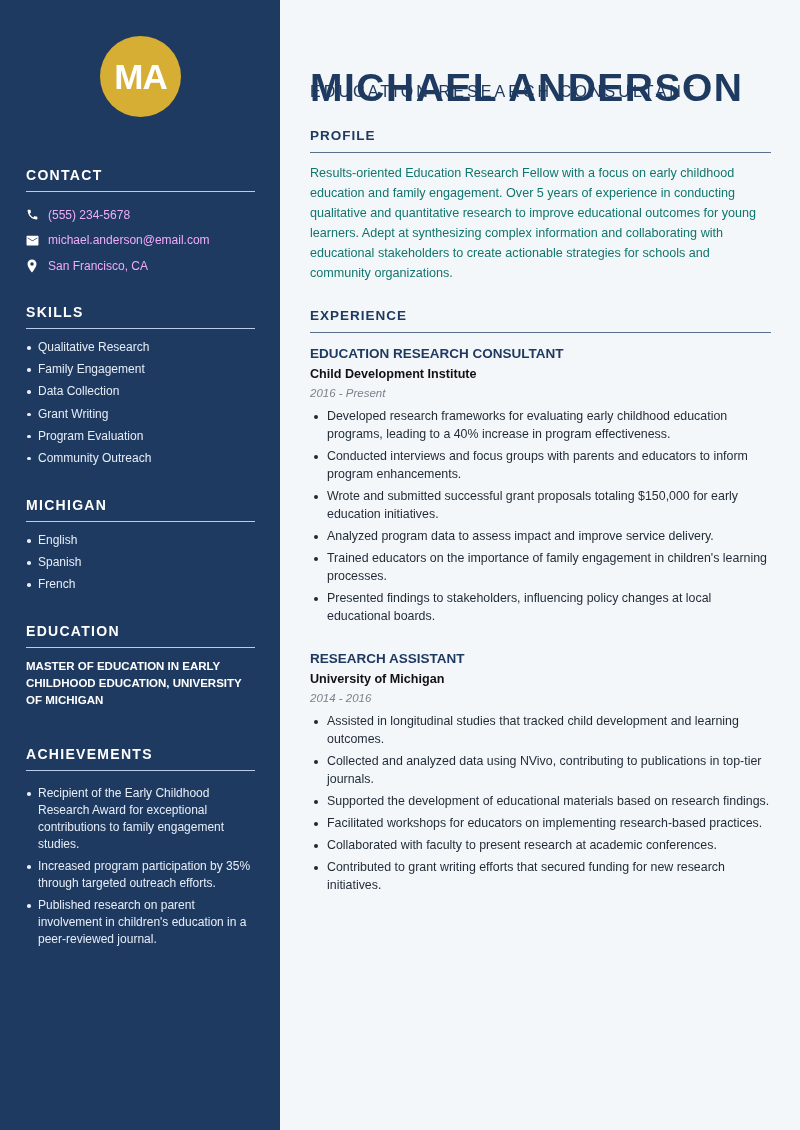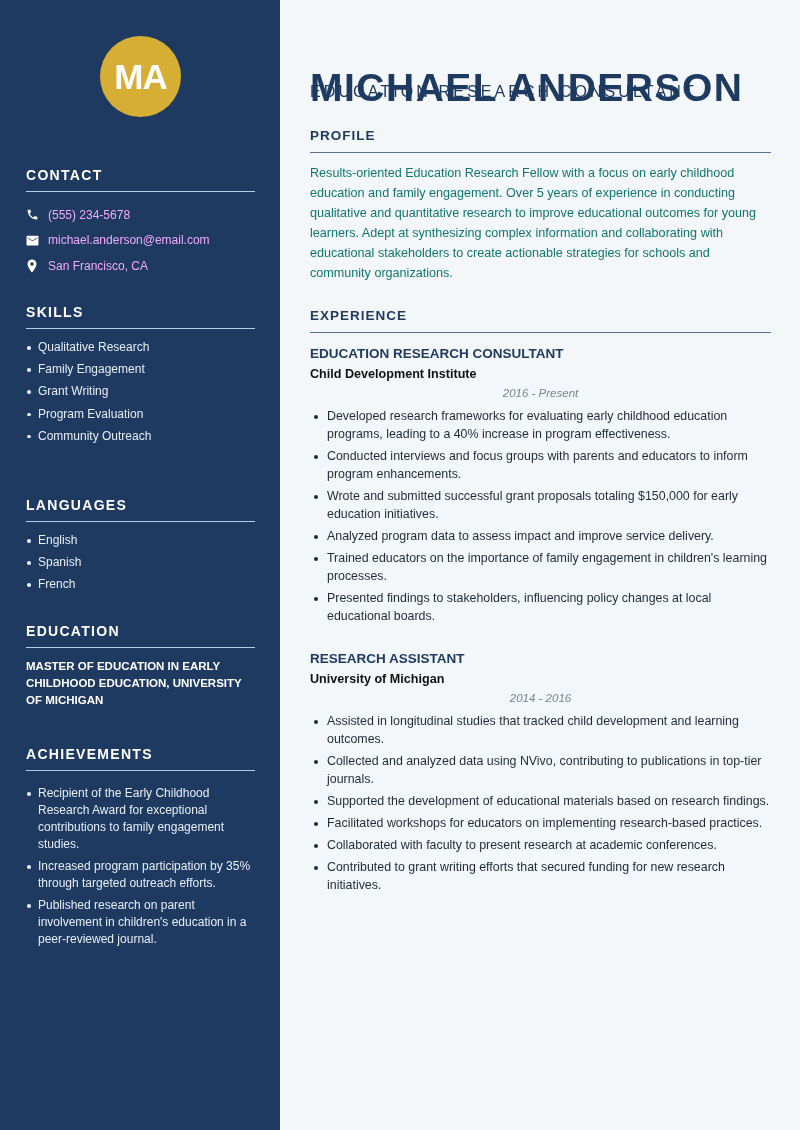--- a/index.html
+++ b/index.html
@@ -71,21 +71,21 @@
     font-size: 13.5px; font-weight: bold; color: #1f3a60; letter-spacing: 1px;
     padding-bottom: 9px; border-bottom: 1.3px solid #5a6f89;
   }
   .profile {
     position: absolute; top: 163px; left: 0; width: 461px;
     font-size: 12.6px; line-height: 20px; color: #0f766e;
   }
   .job { position: absolute; left: 0; width: 461px; }
   .job-title { font-size: 13.5px; font-weight: bold; color: #1f3a60; margin-bottom: 6px; }
   .job-company { font-size: 12.6px; font-weight: bold; color: #111; margin-bottom: 6px; }
-  .job-dates { font-size: 11.5px; font-style: italic; color: #7a828c; margin-bottom: 8px; text-align: center; }
+  .job-dates { font-size: 11.5px; font-style: italic; color: #7a828c; margin-bottom: 8px; }
   .job-list { list-style: none; }
   .job-list li {
     position: relative; padding-left: 17px;
     font-size: 12.4px; line-height: 18px; color: #1f2a36; margin-bottom: 4px;
   }
   .job-list li::before {
     content: ""; position: absolute; left: 4px; top: 7.5px;
     width: 4px; height: 4px; border-radius: 50%; background: #1f2a36;
   }
 </style>
@@ -123,28 +123,29 @@
       </span>
       <span>San Francisco, CA</span>
     </div>
   </section>
 
   <section class="side-section" style="top:304px;">
     <div class="side-title">SKILLS</div>
     <ul class="side-list">
       <li>Qualitative Research</li>
       <li>Family Engagement</li>
+      <li>Data Collection</li>
       <li>Grant Writing</li>
       <li>Program Evaluation</li>
       <li>Community Outreach</li>
     </ul>
   </section>
 
   <section class="side-section" style="top:497px;">
-    <div class="side-title">LANGUAGES</div>
+    <div class="side-title">MICHIGAN</div>
     <ul class="side-list">
       <li>English</li>
       <li>Spanish</li>
       <li>French</li>
     </ul>
   </section>
 
   <section class="side-section" style="top:623px;">
     <div class="side-title">EDUCATION</div>
     <div class="edu-text">MASTER OF EDUCATION IN EARLY CHILDHOOD EDUCATION, UNIVERSITY OF MICHIGAN</div>

